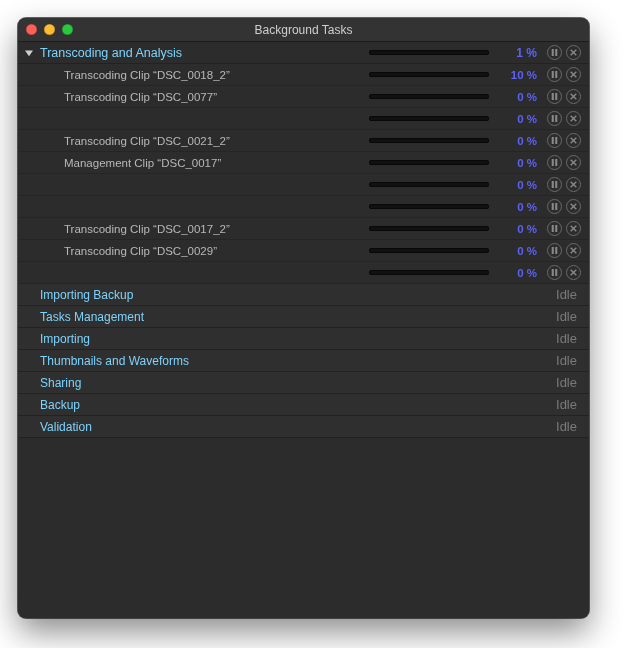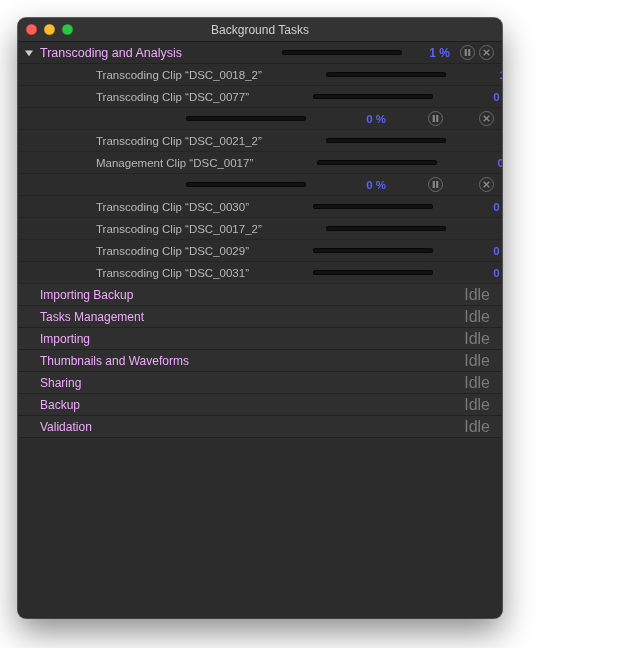--- a/index.html
+++ b/index.html
@@ -6,21 +6,21 @@
   html, body {
     width: 640px; height: 648px;
     background: #fff;
     font-family: -apple-system, "Helvetica Neue", Arial, sans-serif;
     font-size: 12px;
     color: #d8d8d8;
   }
   .window {
     position: relative;
     margin: 18px 18px 0 18px;
-    width: 484px;
+    width: 571px;
     height: 600px;
     background: #2c2c2c;
     border-radius: 8px;
     box-shadow: 0 14px 32px rgba(0,0,0,0.45), 0 0 0 1px rgba(0,0,0,0.6);
     overflow: hidden;
     display: flex;
     flex-direction: column;
   }
   .titlebar {
     height: 24px;
@@ -55,27 +55,27 @@
   .section {
     display: flex;
     align-items: center;
     height: 22px;
     padding: 0 8px 0 6px;
     border-bottom: 1px solid #222;
     background: #2f2f2f;
   }
   .section .label {
     flex: 0 0 auto;
-    color: #f0abfc;
+    color: #7dd3fc;
     font-size: 12px;
   }
   .section .spacer { flex: 1; }
   .section .idle {
     color: #7a7a7a;
-    font-size: 16px;
+    font-size: 13px;
     padding-right: 4px;
     margin-left: 22px;
   }
   .chev {
     width: 10px; height: 10px;
     display: inline-flex;
     align-items: center; justify-content: center;
     margin-right: 6px;
   }
   .chev svg { display: block; }
@@ -114,21 +114,20 @@
   }
   .circle-btn svg { display: block; }
   .task-row {
     display: flex;
     align-items: center;
     height: 22px;
     padding: 0 8px 0 6px;
     border-bottom: 1px solid #252525;
     background: #2c2c2c;
     font-size: 11.5px;
-    gap: 32px;
   }
   .task-row .indent2 { width: 40px; flex: 0 0 40px; }
   .task-row .label {
     color: #b8b8b8;
     flex: 0 0 auto;
   }
   .task-row .spacer { flex: 1; }
   .hdr .label { font-size: 12.5px; }
   .hdr { background: #2c2c2c; }
 </style>
@@ -282,21 +281,20 @@
           </span>
           <span class="circle-btn">
             <svg width="7" height="7" viewBox="0 0 10 10">
               <line x1="1" y1="1" x2="9" y2="9" stroke="#888" stroke-width="2"></line>
               <line x1="9" y1="1" x2="1" y2="9" stroke="#888" stroke-width="2"></line>
             </svg>
           </span>
         </div>
         <div class="task-row">
           <span class="indent2"></span>
-          <span class="label">Transcoding Clip “DSC_0030”</span>
           <span class="spacer"></span>
           <span class="progress"><span class="fill" style="width:0%"></span></span>
           <span class="pct">0 %</span>
           <span class="circle-btn">
             <svg width="7" height="7" viewBox="0 0 10 10">
               <rect x="1" y="0" width="3" height="10" fill="#888"></rect>
               <rect x="6" y="0" width="3" height="10" fill="#888"></rect>
             </svg>
           </span>
           <span class="circle-btn">
@@ -339,21 +337,20 @@
           </span>
           <span class="circle-btn">
             <svg width="7" height="7" viewBox="0 0 10 10">
               <line x1="1" y1="1" x2="9" y2="9" stroke="#888" stroke-width="2"></line>
               <line x1="9" y1="1" x2="1" y2="9" stroke="#888" stroke-width="2"></line>
             </svg>
           </span>
         </div>
         <div class="task-row">
           <span class="indent2"></span>
-          <span class="label">Transcoding Clip “DSC_0031”</span>
           <span class="spacer"></span>
           <span class="progress"><span class="fill" style="width:0%"></span></span>
           <span class="pct">0 %</span>
           <span class="circle-btn">
             <svg width="7" height="7" viewBox="0 0 10 10">
               <rect x="1" y="0" width="3" height="10" fill="#888"></rect>
               <rect x="6" y="0" width="3" height="10" fill="#888"></rect>
             </svg>
           </span>
           <span class="circle-btn">

